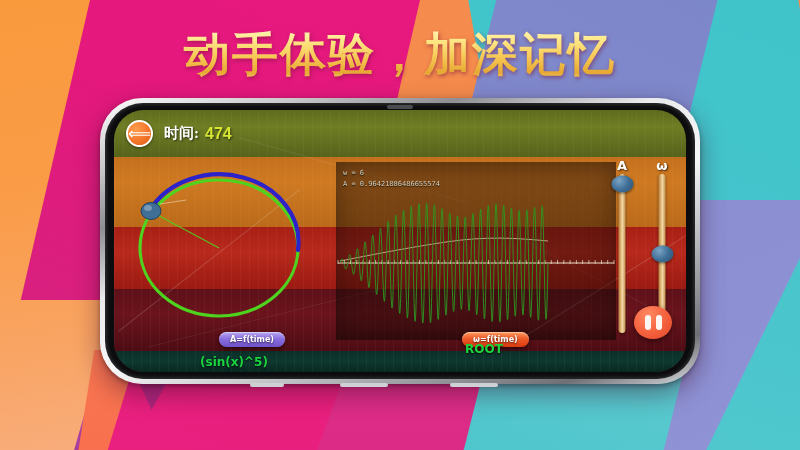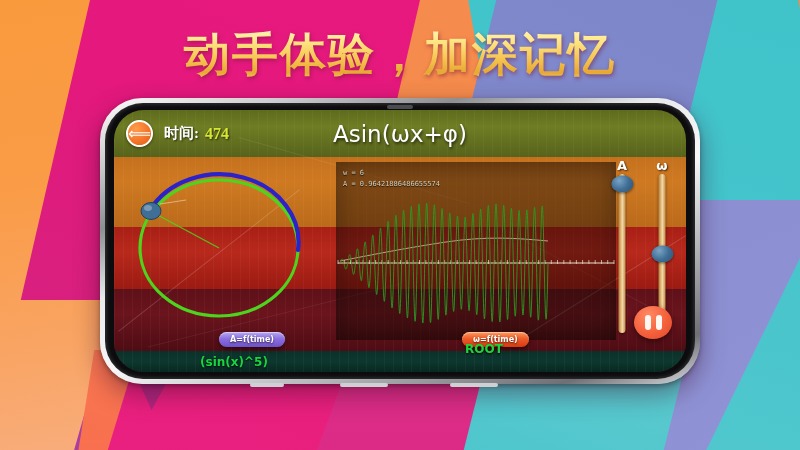--- a/index.html
+++ b/index.html
@@ -150,21 +150,20 @@
     flex:0 0 auto; cursor:pointer;
   }
   #time-label {
     margin-left:11px; color:#fff; font-size:15px; font-weight:bold;
     text-shadow:1px 1px 2px rgba(0,0,0,.6);
     font-family:Liberation Serif, serif;
   }
   #time-value {
     margin-left:6px; color:#d7e632; font-size:16px; font-weight:bold;
     text-shadow:1px 1px 2px rgba(0,0,0,.6);
-    font-family:Liberation Serif, serif;
   }
   #app-title {
     position:absolute; left:0; right:0; text-align:center;
     color:#fff; font-size:23px; font-weight:500;
     text-shadow:1px 2px 3px rgba(0,0,0,.65);
     pointer-events:none;
     font-family:"DejaVu Sans","Liberation Sans",sans-serif;
   }
 
   
@@ -285,21 +284,20 @@
       <div class="light-streak" style="right:-20px;top:175px;width:200px;height:1px;transform:rotate(-32deg);"></div>
       <div class="light-streak" style="right:10px;top:160px;width:190px;height:1px;transform:rotate(28deg);opacity:.45;"></div>
       <div class="light-streak" style="left:30px;top:205px;width:260px;height:1px;transform:rotate(-14deg);opacity:.4;"></div>
 
       <div id="topbar">
         <div id="back-button">
           <span>⟸</span>
         </div>
         <span id="time-label">时间:</span>
         <span id="time-value">474</span>
-        <div id="app-title">Asin(ωx+φ)</div>
       </div>
 
       <div id="circle-panel">
         <svg viewBox="0 0 205 165" preserveAspectRatio="none">
 
           <ellipse cx="97" cy="88" rx="79" ry="68" fill="none" stroke="#4ed41e" stroke-width="3.2"></ellipse>
 
           <path d="M 28 50 A 79 68 0 0 1 176 90" fill="none" stroke="#2b22c9" stroke-width="4.2" stroke-linecap="round"></path>
 
           <line x1="97" y1="88" x2="30" y2="52" stroke="#4ed41e" stroke-width="1.4" opacity="0.85"></line>

